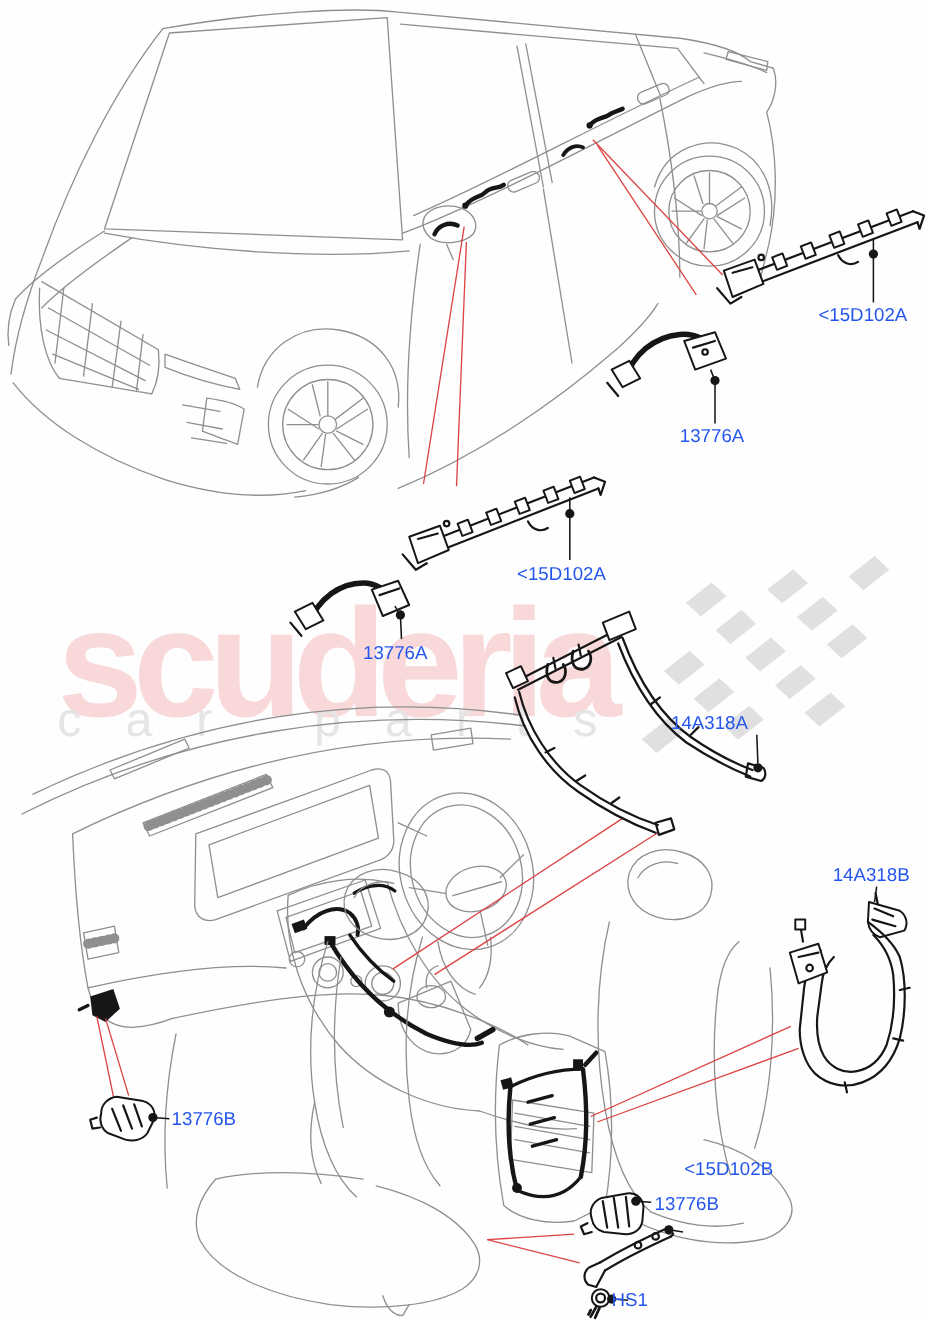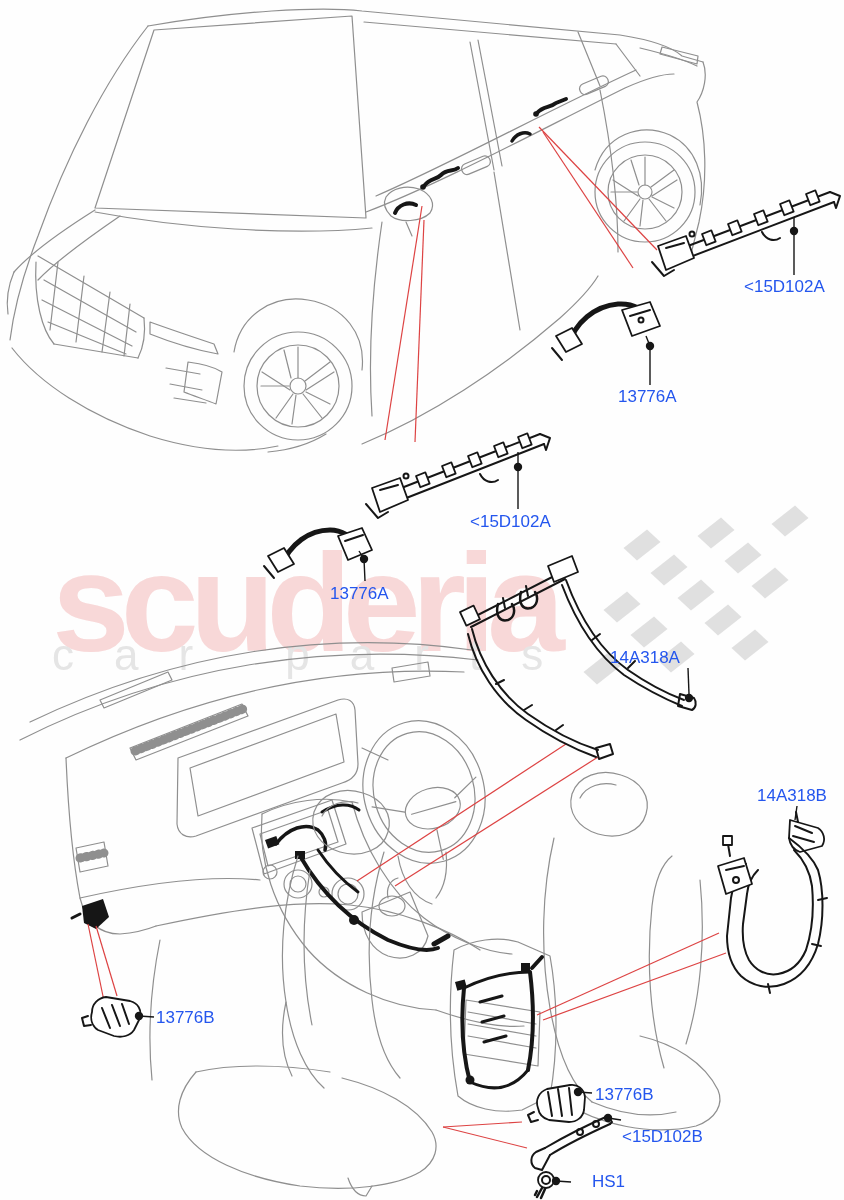--- a/index.html
+++ b/index.html
@@ -366,15 +366,15 @@
   </svg>
 
   <div class="plabel" style="left:744px;top:277px">&lt;15D102A</div>
   <div class="plabel" style="left:618px;top:387px">13776A</div>
   <div class="plabel" style="left:470px;top:512px">&lt;15D102A</div>
   <div class="plabel" style="left:330px;top:584px">13776A</div>
   <div class="plabel" style="left:610px;top:648px">14A318A</div>
   <div class="plabel" style="left:757px;top:786px">14A318B</div>
   <div class="plabel" style="left:156px;top:1008px">13776B</div>
   <div class="plabel" style="left:595px;top:1085px">13776B</div>
-  <div class="plabel" style="left:622px;top:1127px">&lt;15D102B</div>
-  <div class="plabel" style="left:592px;top:1172px">HS1</div>
+  <div class="plabel" style="left:622px;top:1053px">&lt;15D102B</div>
+  <div class="plabel" style="left:556px;top:1172px">HS1</div>
 </div>
 
 </body></html>

